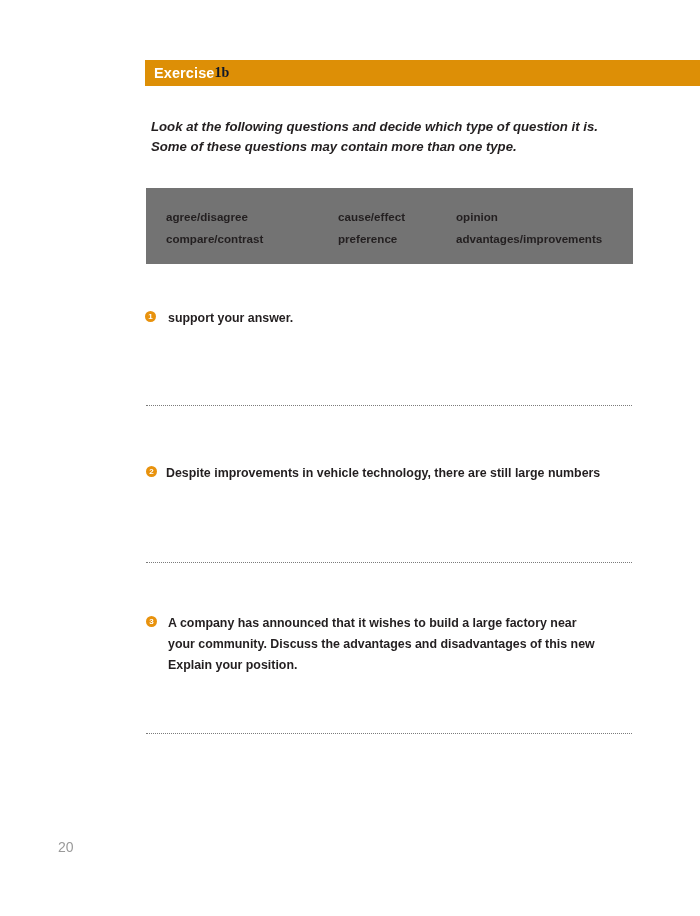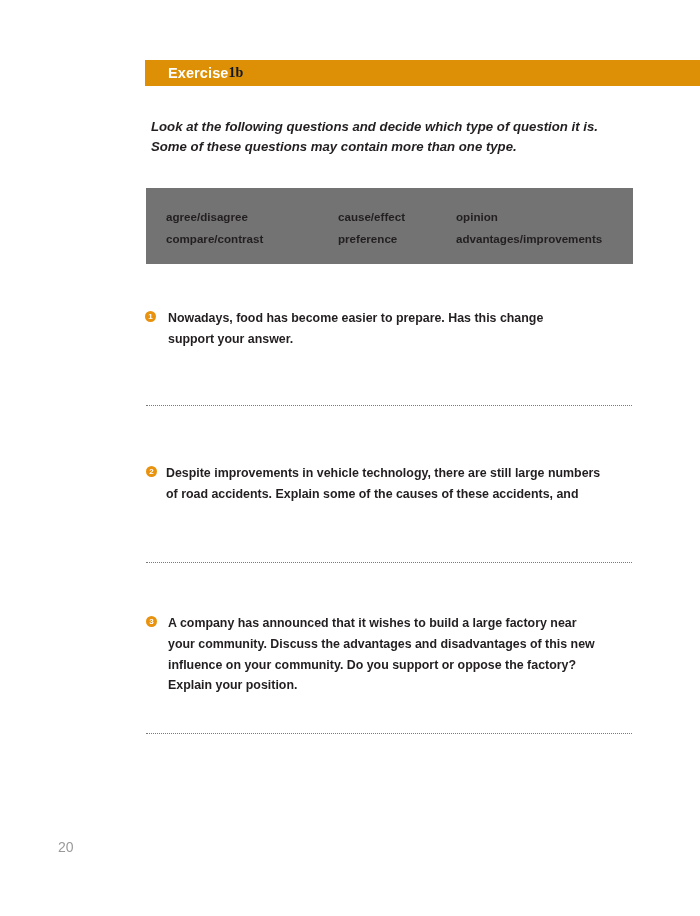--- a/index.html
+++ b/index.html
@@ -19,21 +19,21 @@
   
   .exercise-bar {
     position: absolute;
     left: 145px;
     top: 60px;
     right: 0;
     height: 26px;
     background: #dd8f06;
     display: flex;
     align-items: center;
-    padding-left: 23px;
+    padding-left: 9px;
     box-sizing: border-box;
   }
   .exercise-word {
     color: #ffffff;
     font-size: 14.5px;
     font-weight: bold;
     letter-spacing: 0.1px;
   }
   .exercise-num {
     color: #0f172a;
@@ -161,39 +161,36 @@
     <span class="wordbank-cell">opinion</span>
     <span class="wordbank-cell">compare/contrast</span>
     <span class="wordbank-cell">preference</span>
     <span class="wordbank-cell">advantages/improvements</span>
   </div>
 </div>
 
 <div class="question" id="q1">
   <span class="q-badge">1</span>
   <div class="q-text">
-    <span class="line">Nowadays, food has become easier to prepare. Has this change</span>
     <span class="line">support your answer.</span>
   </div>
 </div>
 <div class="answer-rule" id="rule1"></div>
 
 <div class="question" id="q2">
   <span class="q-badge">2</span>
   <div class="q-text">
     <span class="line">Despite improvements in vehicle technology, there are still large numbers</span>
-    <span class="line">of road accidents. Explain some of the causes of these accidents, and</span>
   </div>
 </div>
 <div class="answer-rule" id="rule2"></div>
 
 <div class="question" id="q3">
   <span class="q-badge">3</span>
   <div class="q-text">
     <span class="line">A company has announced that it wishes to build a large factory near</span>
     <span class="line">your community. Discuss the advantages and disadvantages of this new</span>
-    <span class="line">influence on your community. Do you support or oppose the factory?</span>
     <span class="line">Explain your position.</span>
   </div>
 </div>
 <div class="answer-rule" id="rule3"></div>
 
 <div class="page-number">20</div>
 
 </body></html>

